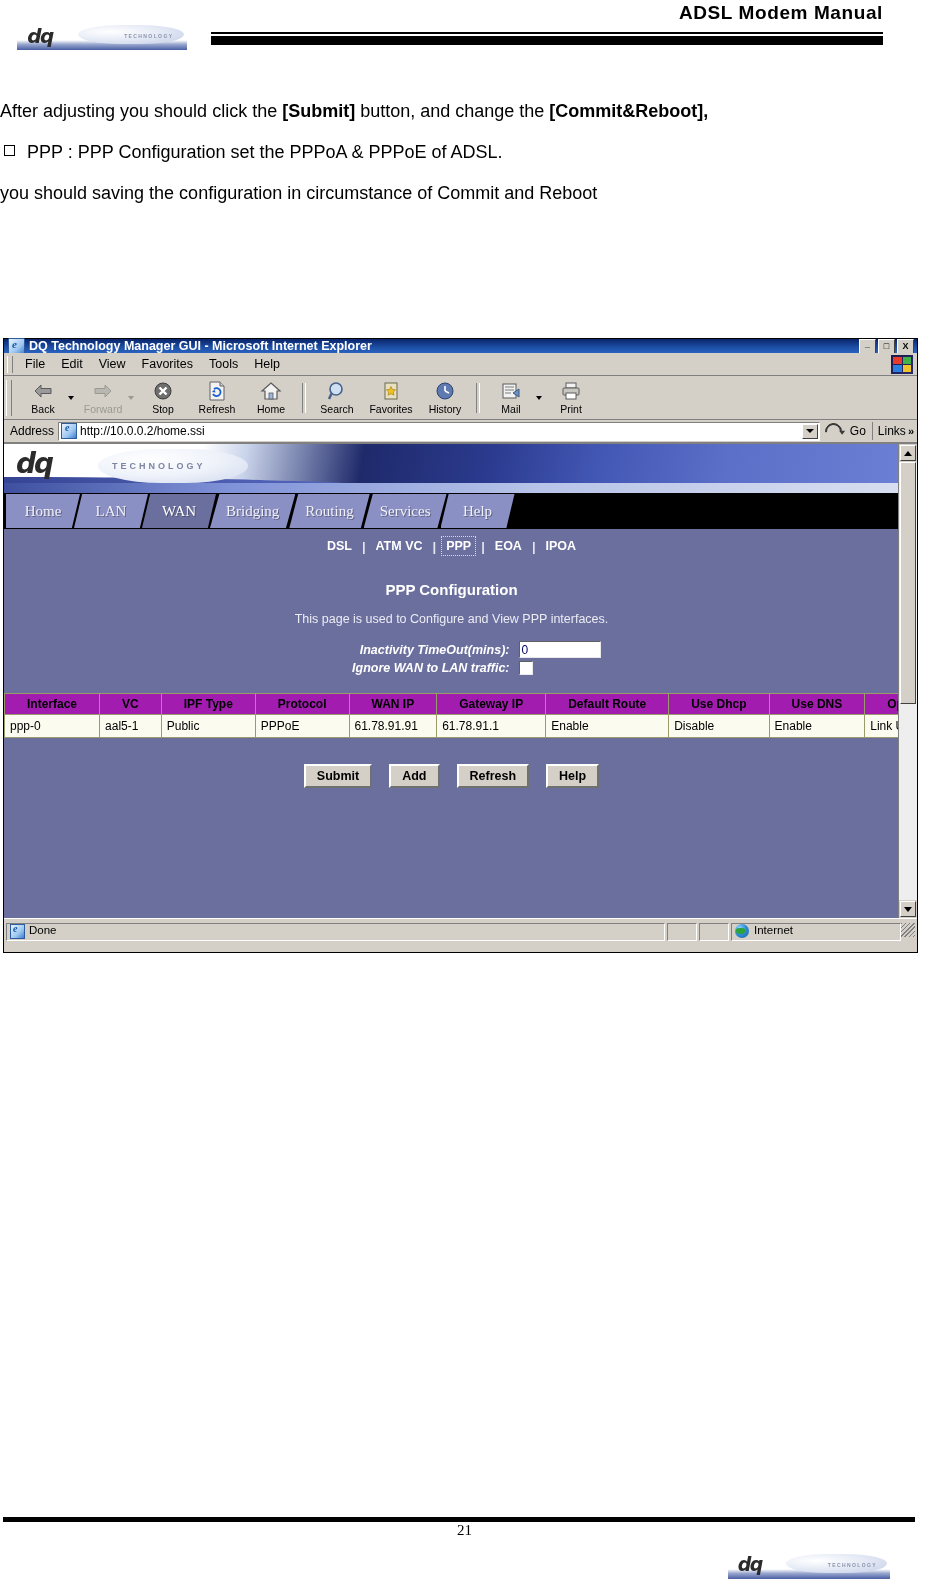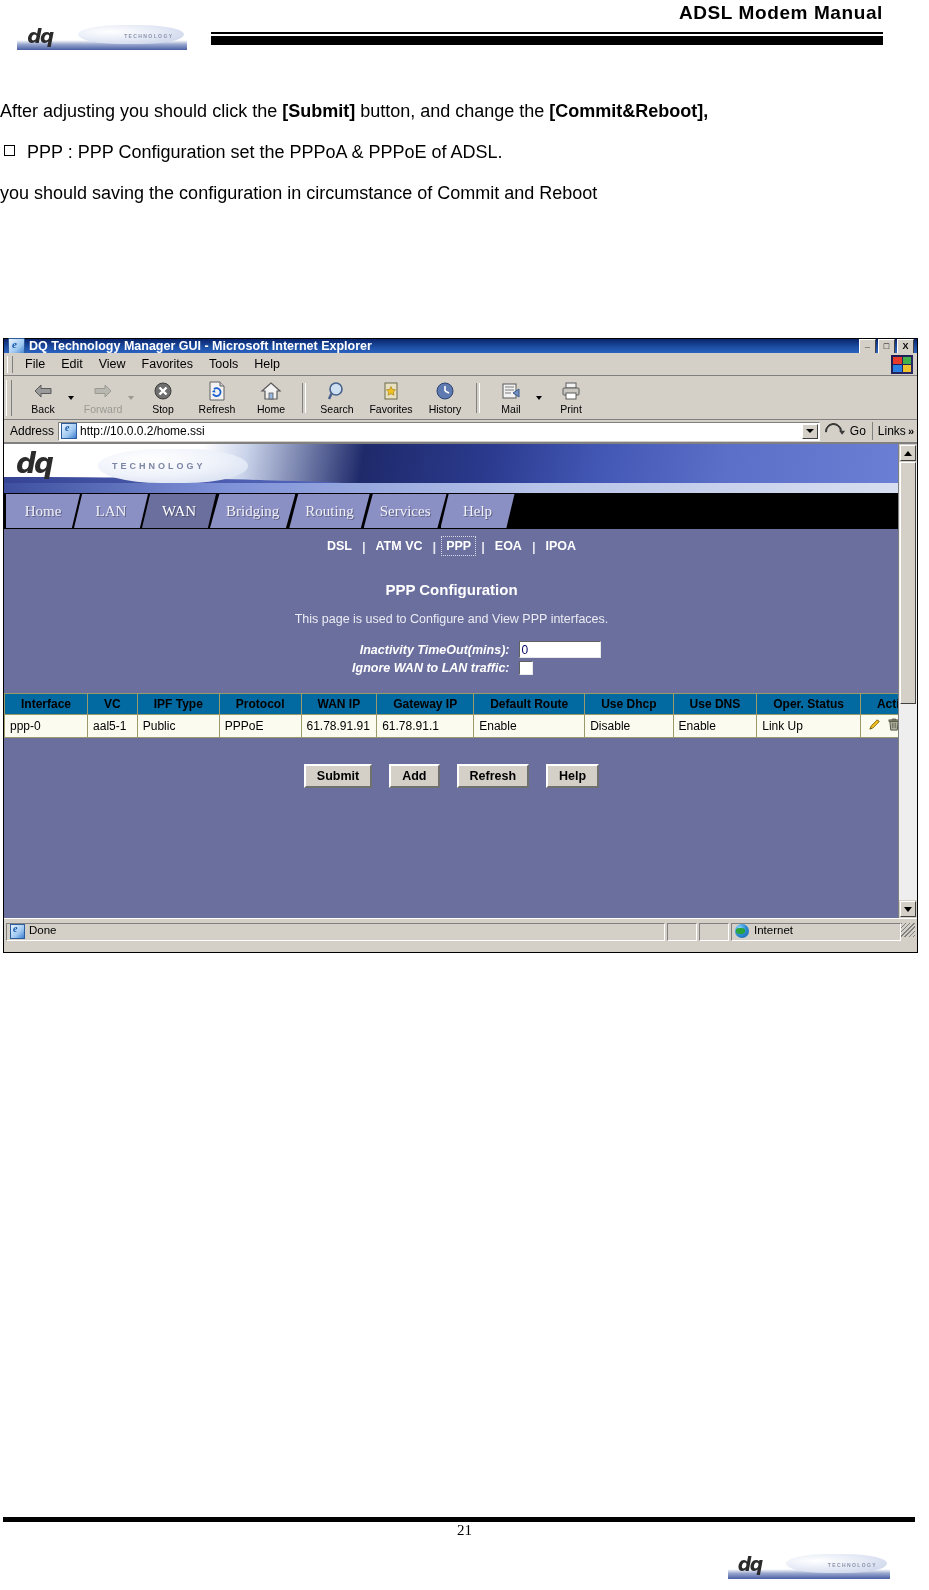--- a/index.html
+++ b/index.html
@@ -252,22 +252,22 @@
   .cb{
     width:14px;height:14px;background:#fff;display:inline-block;
     border:1px solid;border-color:#606060 #e8e8e8 #e8e8e8 #606060;box-sizing:border-box;
   }
 
   table.datatbl{
     border-collapse:collapse;margin:18px auto 0 auto;width:842px;
     font-family:"Liberation Sans", sans-serif;
   }
   table.datatbl th{
-    background:#0369a1;color:#000;font-size:12px;font-weight:bold;
-    border:1px solid #9a9a6a;padding:3px 16px;white-space:nowrap;text-align:left;
+    background:#a21caf;color:#000;font-size:12px;font-weight:bold;
+    border:1px solid #9a9a6a;padding:3px 22px;white-space:nowrap;text-align:left;
   }
   table.datatbl td{
     background:#fbfbf0;color:#000;font-size:12px;
     border:1px solid #9a9a6a;padding:3px 5px;white-space:nowrap;text-align:left;
   }
   td.linkup{color:#1aa01a;}
   td.actions{text-align:center;padding:2px 4px;}
   .act{display:inline-block;vertical-align:middle;margin:0 2px;}
 
   .btnrow{display:flex;justify-content:center;gap:17px;margin:26px 0 0 0;}

